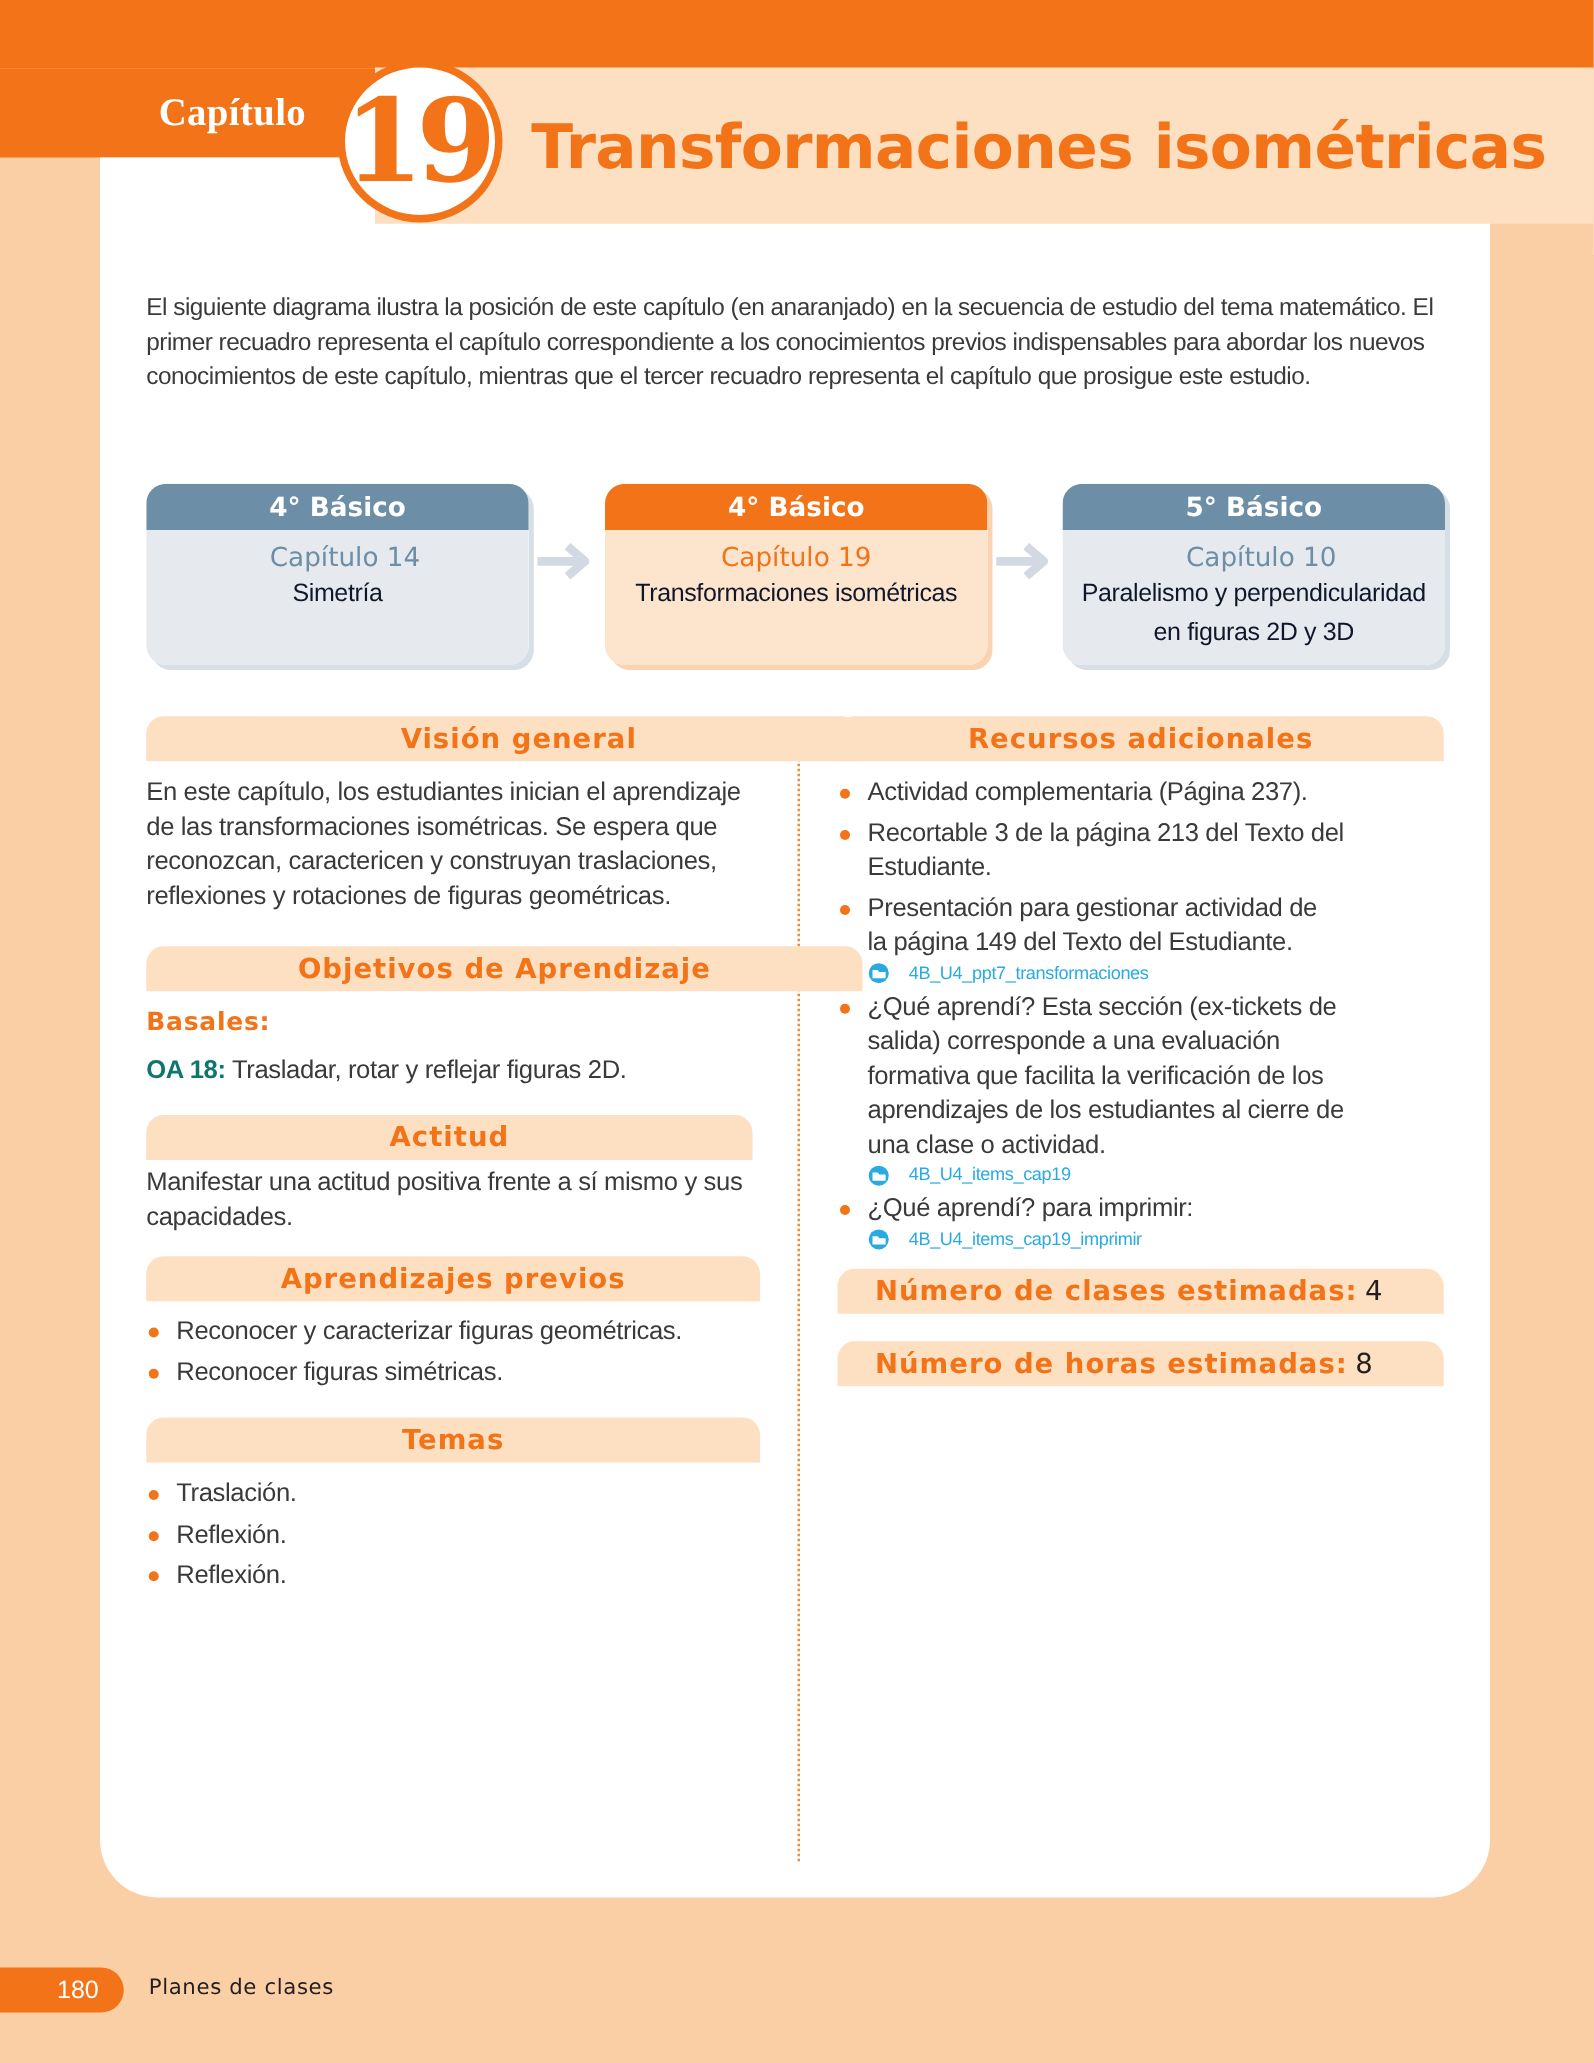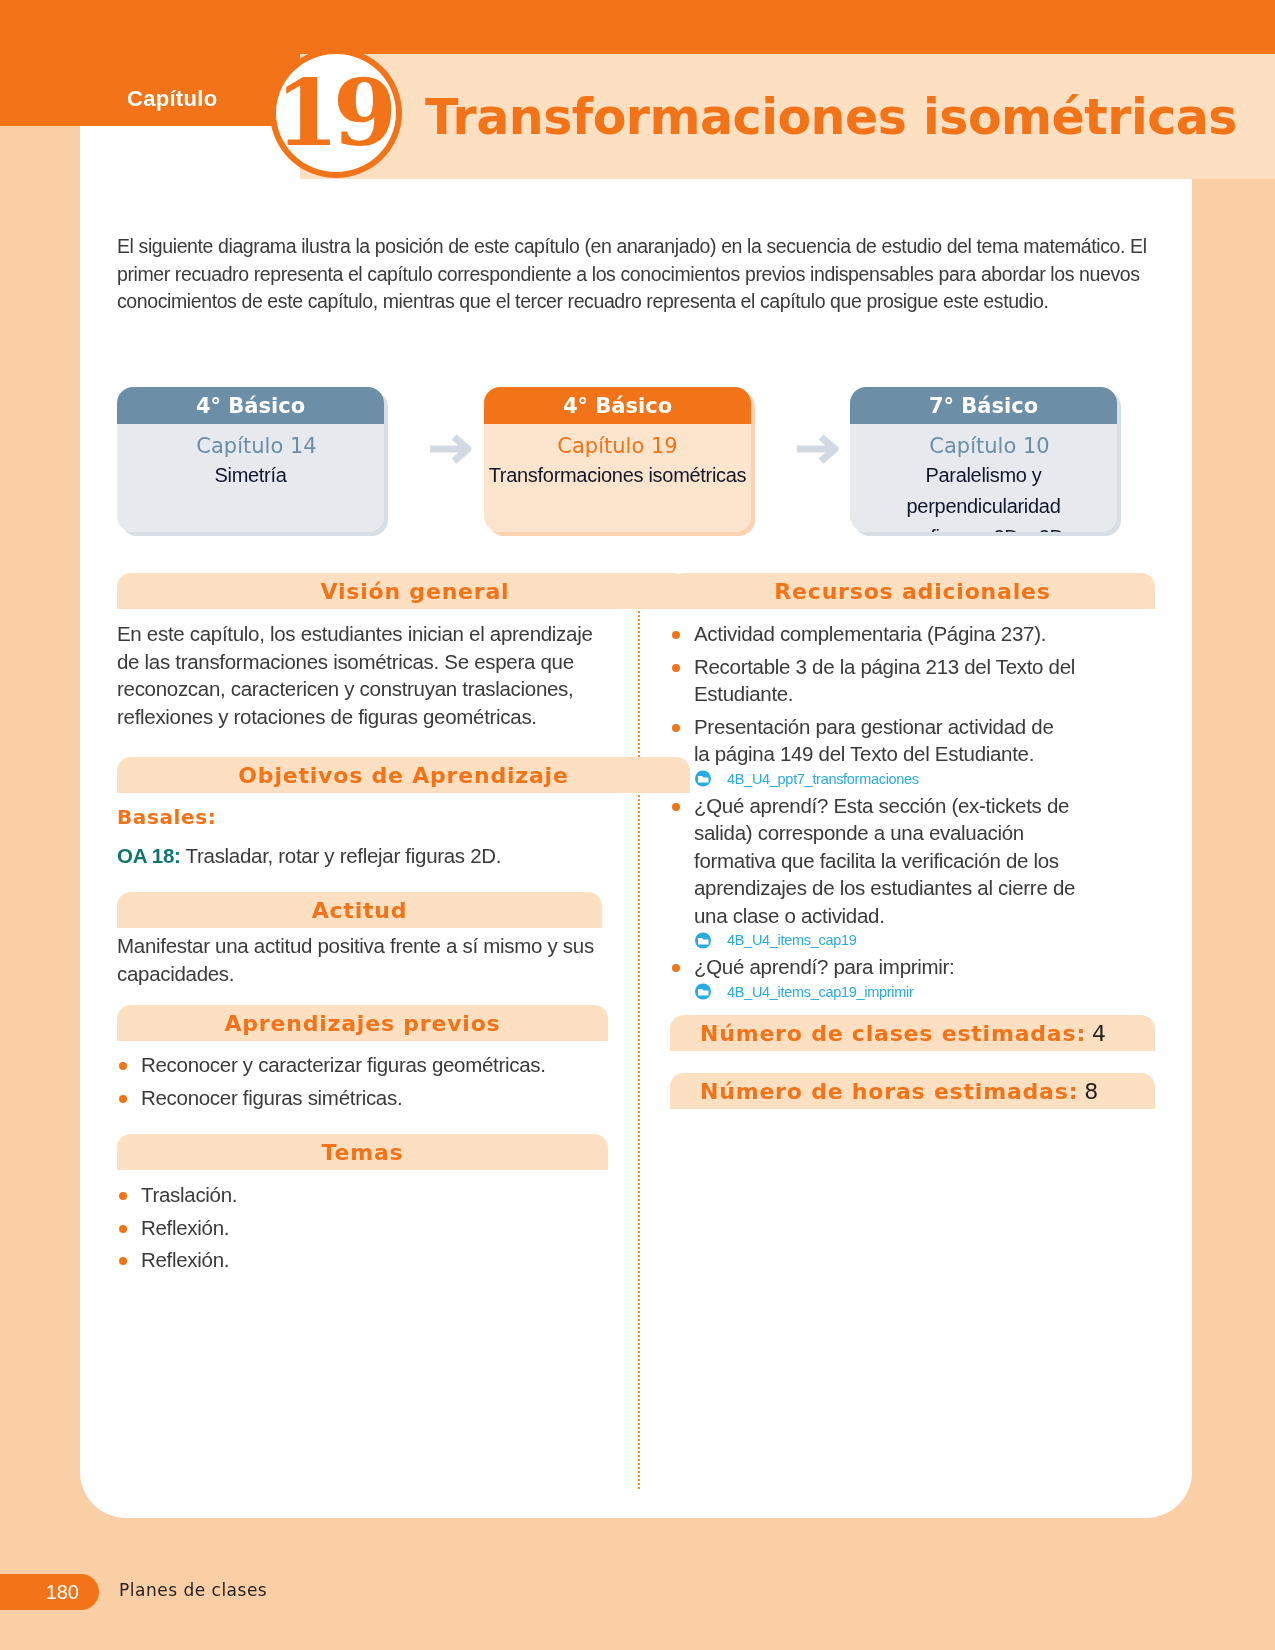--- a/index.html
+++ b/index.html
@@ -13,23 +13,23 @@
   }
   .top-band {
     position: absolute; left: 0; top: 0; width: 1275px; height: 55px;
     background: #f27318;
   }
   .chapter-left {
     position: absolute; left: 0; top: 55px; width: 300px; height: 71px;
     background: #f27318;
   }
   .chapter-label {
-    position: absolute; left: 127px; top: 86px;
-    color: #fff; font-size: 22px; font-weight: bold;
-    font-family: Liberation Sans, sans-serif;
+    position: absolute; left: 127px; top: 72px;
+    color: #fff; font-size: 31px; font-weight: bold;
+    font-family: Liberation Serif, serif;
     letter-spacing: 0.3px;
   }
   .title-band {
     position: absolute; left: 300px; top: 54px; width: 975px; height: 125px;
     background: #fde0c2;
   }
   .page-card {
     position: absolute; left: 80px; top: 126px; width: 1112px; height: 1392px;
     background: #fff;
     border-radius: 0 0 46px 46px;
@@ -56,21 +56,21 @@
   }
   .intro {
     position: absolute; left: 117px; top: 233px; width: 1050px;
     font-size: 19.5px; line-height: 27.5px; color: #3a3a3a;
     font-family: "Liberation Sans Narrow", "Liberation Sans", sans-serif;
     letter-spacing: -0.4px;
   }
 
   
   .seq-box {
-    position: absolute; top: 387px; width: 267px; height: 145px;
+    position: absolute; top: 387px; width: 306px; height: 145px;
     border-radius: 16px;
     overflow: hidden;
     box-shadow: 4px 4px 0 rgba(180,195,210,0.55);
   }
   .seq-box .seq-head {
     height: 37px; display: flex; align-items: center; justify-content: center;
     color: #fff; font-weight: bold; font-size: 21px;
     font-family: "DejaVu Sans", sans-serif;
   }
   .seq-box .seq-body {
@@ -187,21 +187,21 @@
   <div class="seq-head">4° Básico</div>
   <div class="seq-body">
     <div class="seq-chapter">Capítulo 19</div>
     <div class="seq-name">Transformaciones isométricas</div>
   </div>
 </div>
 <svg class="seq-arrow" style="left:795px;" viewBox="0 0 46 34">
   <path d="M2 17 H38 M26 5 L40 17 L26 29" fill="none" stroke="#d3d9e2" stroke-width="7" stroke-linejoin="round"></path>
 </svg>
 <div class="seq-box seq-blue" style="left:850px;">
-  <div class="seq-head">7° Básico</div>
+  <div class="seq-head">5° Básico</div>
   <div class="seq-body">
     <div class="seq-chapter">Capítulo 10</div>
     <div class="seq-name">Paralelismo y perpendicularidad</div>
     <div class="seq-name">en figuras 2D y 3D</div>
   </div>
 </div>
 
 <div class="divider"></div>
 
 <div class="sec-head" style="left:117px; top:573px; width:570px;padding-left:26px;">Visión general</div>

